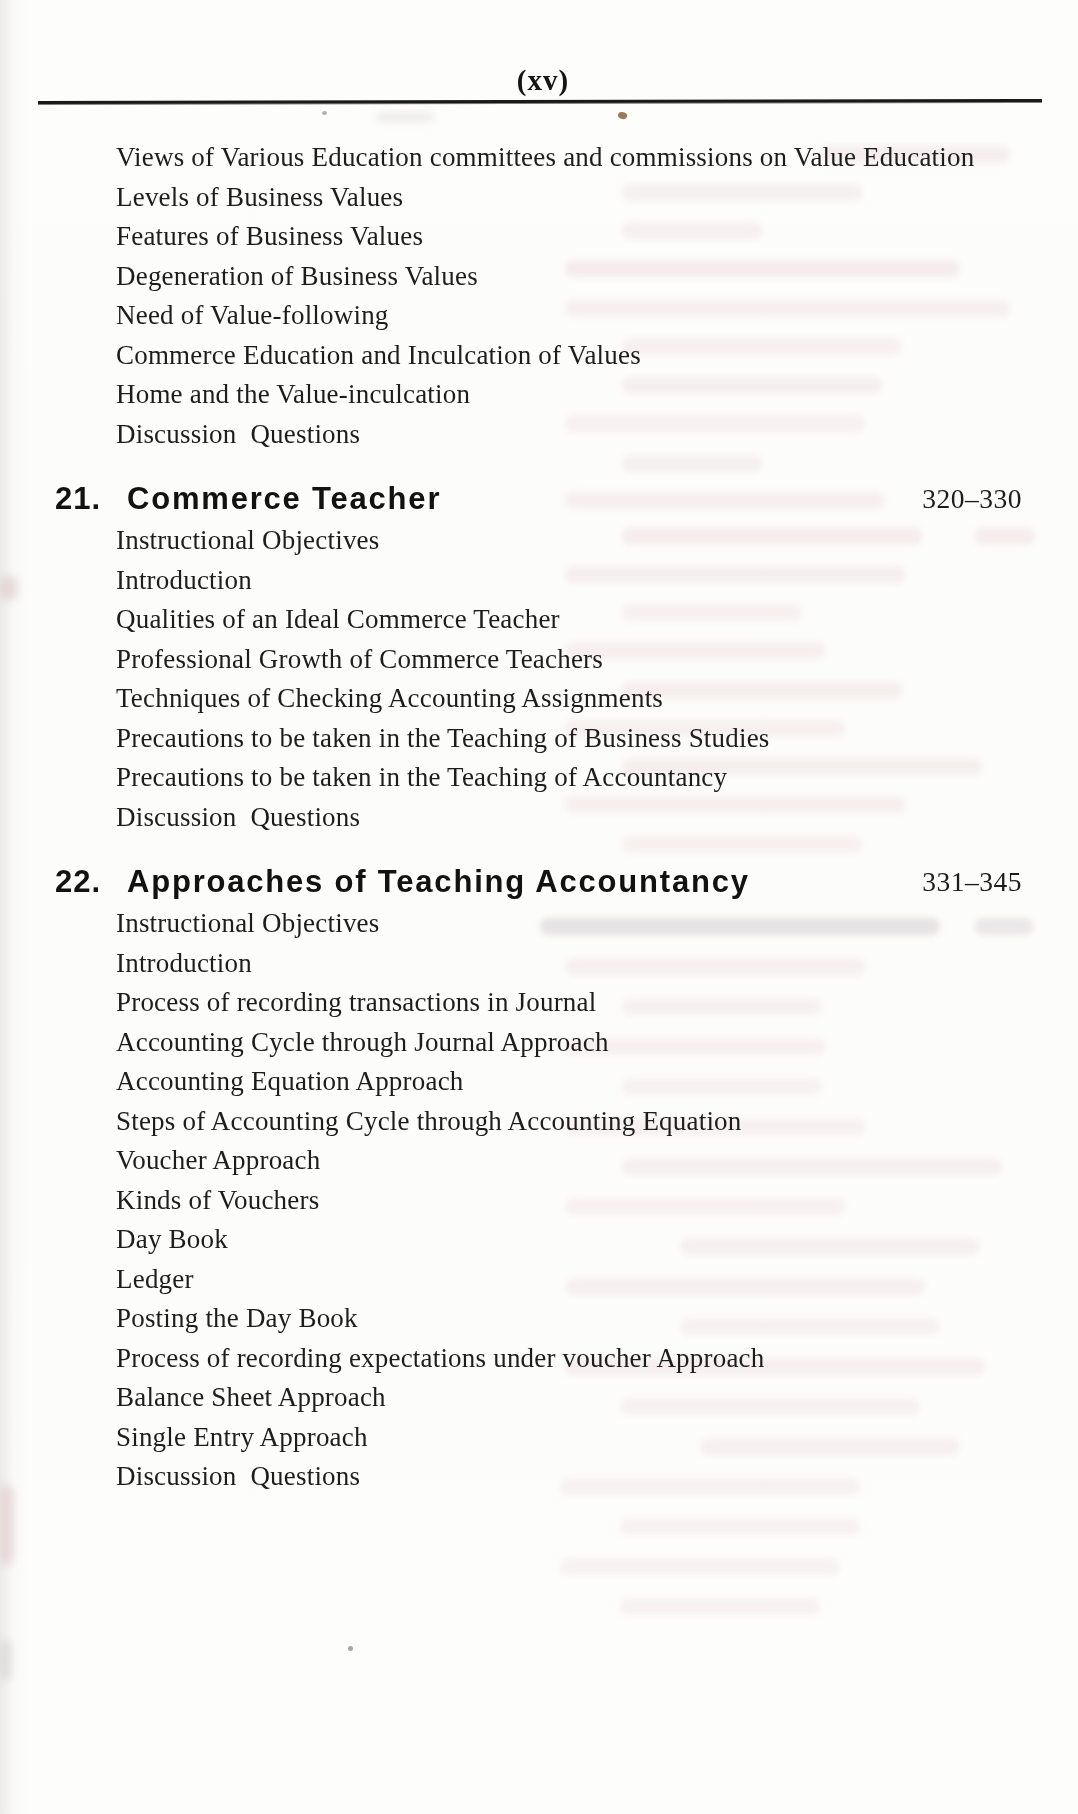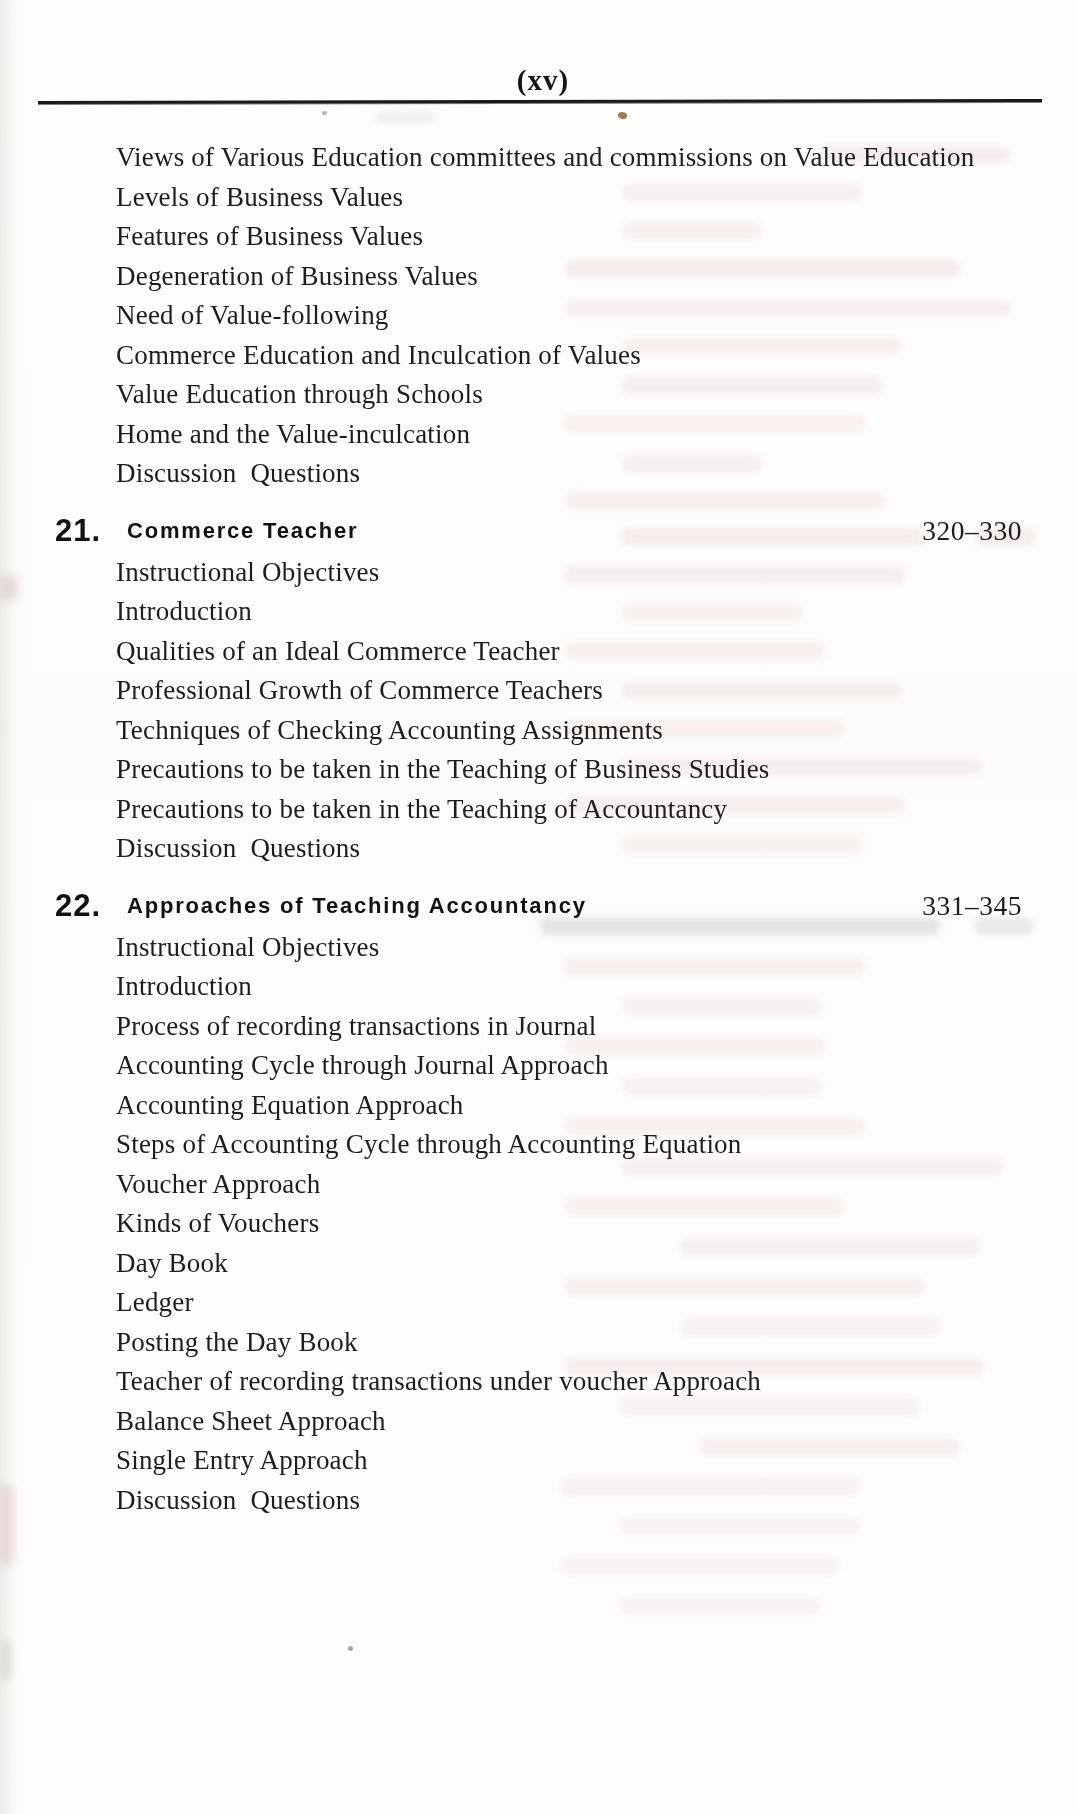--- a/index.html
+++ b/index.html
@@ -35,34 +35,34 @@
     font-size:27px;
     line-height:39.5px;
     height:39.5px;
     color:#1d1d1d;
     white-space:pre-wrap;
     letter-spacing:.2px;
   }
   .chapter-heading{
     position:relative;
     height:44px;line-height:44px;
-    margin-top:15px;
+    margin-top:23px;
     padding-right:56px;
   }
   .chapter-number{
     position:absolute;left:55px;top:0;
     font-family:"Liberation Sans", sans-serif;
     font-weight:700;font-size:31px;color:#121212;
     letter-spacing:1px;
   }
   .chapter-title{
     display:inline-block;
     margin-left:127px;
     font-family:"Liberation Sans", sans-serif;
-    font-weight:700;font-size:22px;color:#121212;
+    font-weight:700;font-size:31px;color:#121212;
     letter-spacing:1.8px;
   }
   .chapter-pages{
     float:right;
     font-family:"Liberation Serif", serif;
     font-size:27.5px;color:#1d1d1d;
     letter-spacing:.5px;
   }
   
   .watermark{
@@ -147,21 +147,20 @@
     <div class="header-rule"></div>
   </header>
 
   <main class="toc" id="toc">
       <div class="toc-item">Views of Various Education committees and commissions on Value Education</div>
       <div class="toc-item">Levels of Business Values</div>
       <div class="toc-item">Features of Business Values</div>
       <div class="toc-item">Degeneration of Business Values</div>
       <div class="toc-item">Need of Value-following</div>
       <div class="toc-item">Commerce Education and Inculcation of Values</div>
-      <div class="toc-item">Value Education through Schools</div>
       <div class="toc-item">Home and the Value-inculcation</div>
       <div class="toc-item">Discussion  Questions</div>
       <div class="chapter-heading"><span class="chapter-number">21.</span><span class="chapter-pages">320–330</span><span class="chapter-title">Commerce Teacher</span></div>
       <div class="toc-item">Instructional Objectives</div>
       <div class="toc-item">Introduction</div>
       <div class="toc-item">Qualities of an Ideal Commerce Teacher</div>
       <div class="toc-item">Professional Growth of Commerce Teachers</div>
       <div class="toc-item">Techniques of Checking Accounting Assignments</div>
       <div class="toc-item">Precautions to be taken in the Teaching of Business Studies</div>
       <div class="toc-item">Precautions to be taken in the Teaching of Accountancy</div>
@@ -171,19 +170,19 @@
       <div class="toc-item">Introduction</div>
       <div class="toc-item">Process of recording transactions in Journal</div>
       <div class="toc-item">Accounting Cycle through Journal Approach</div>
       <div class="toc-item">Accounting Equation Approach</div>
       <div class="toc-item">Steps of Accounting Cycle through Accounting Equation</div>
       <div class="toc-item">Voucher Approach</div>
       <div class="toc-item">Kinds of Vouchers</div>
       <div class="toc-item">Day Book</div>
       <div class="toc-item">Ledger</div>
       <div class="toc-item">Posting the Day Book</div>
-      <div class="toc-item">Teacher of recording transactions under voucher Approach</div>
+      <div class="toc-item">Process of recording expectations under voucher Approach</div>
       <div class="toc-item">Balance Sheet Approach</div>
       <div class="toc-item">Single Entry Approach</div>
       <div class="toc-item">Discussion  Questions</div>
     </main>
 
 </div>
 
 </body></html>

